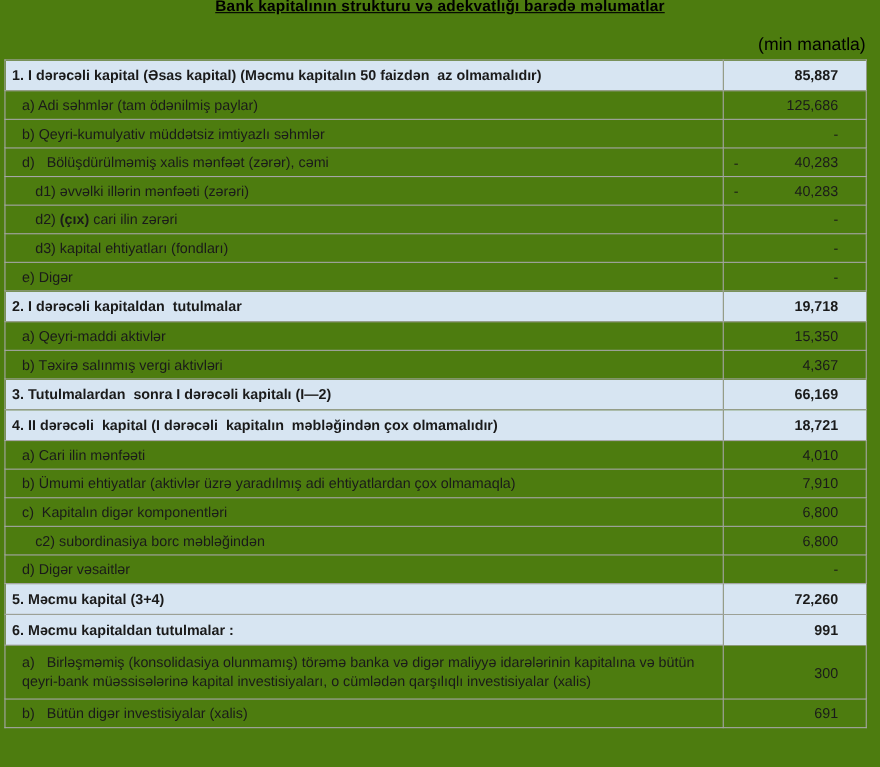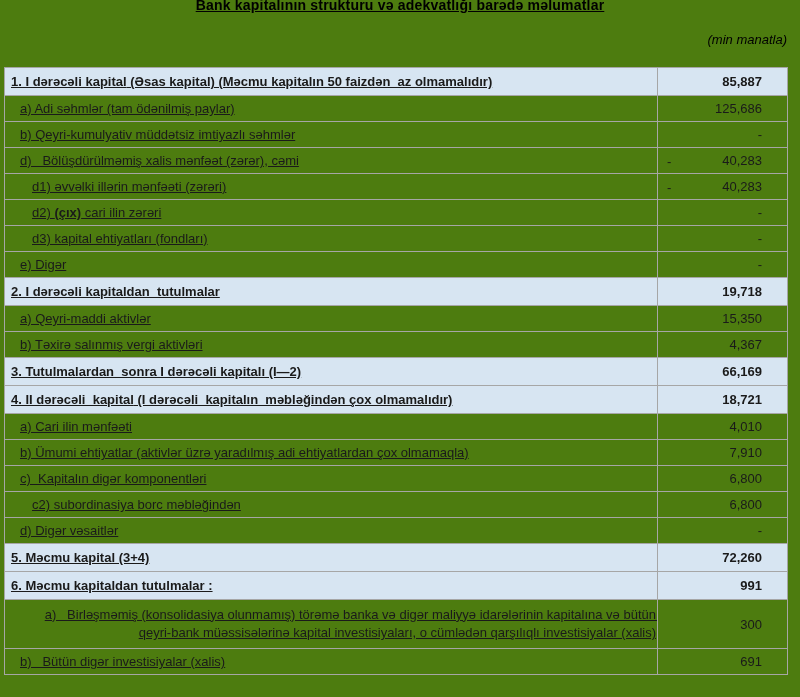--- a/index.html
+++ b/index.html
@@ -7,40 +7,40 @@
   .page {
     width: 800px; height: 697px; overflow: hidden; position: relative;
     background: #4d7c0f;
   }
   .title {
     text-align: center; font-weight: bold; font-size: 14px;
     text-decoration: underline; color: #000000; margin: -3px 0 0 0;
     letter-spacing: 0.2px;
   }
   .unit-note {
-    text-align: right; font-style: italic; font-size: 13px; color: #000000;
-    margin: 19px 13px 20px 0;
+    text-align: right; font-size: 16px; color: #000000;
+    margin: 19px 13px 4px 0;
   }
   table.capital {
     border-collapse: collapse; table-layout: fixed;
     margin-left: 4px; width: 783px;
   }
   table.capital td {
     border: 1px solid var(--border-color, #a6a6a6);
     font-size: 13px; color: #1a1a1a; vertical-align: middle;
     overflow: hidden;
   }
   tr.r td { height: 23px; }
   tr.section-row td { height: 25px; background: var(--section-bg, #d7e5f2); font-weight: bold; }
   tr.tall td { height: 44px; }
-  td.label span { white-space: pre-wrap; text-decoration: underline; }
+  td.label span { white-space: pre-wrap; }
   td.label.ind0 { padding-left: 6px; }
   td.label.ind1 { padding-left: 15px; }
   td.label.ind2 { padding-left: 27px; }
-  tr.tall td.label { line-height: 1.4; padding-top: 2px; padding-bottom: 2px; text-align: right; }
+  tr.tall td.label { line-height: 1.4; padding-top: 2px; padding-bottom: 2px; }
   td.value { text-align: right; padding-right: 25px; position: relative; }
   td.value .minus { position: absolute; left: 9px; top: 50%; transform: translateY(-50%); }
   .b { font-weight: bold; }
 </style>
 </head>
 <body>
 
 <div class="page">
   <div class="title">Bank kapitalının strukturu və adekvatlığı barədə məlumatlar</div>
   <div class="unit-note">(min manatla)</div>

